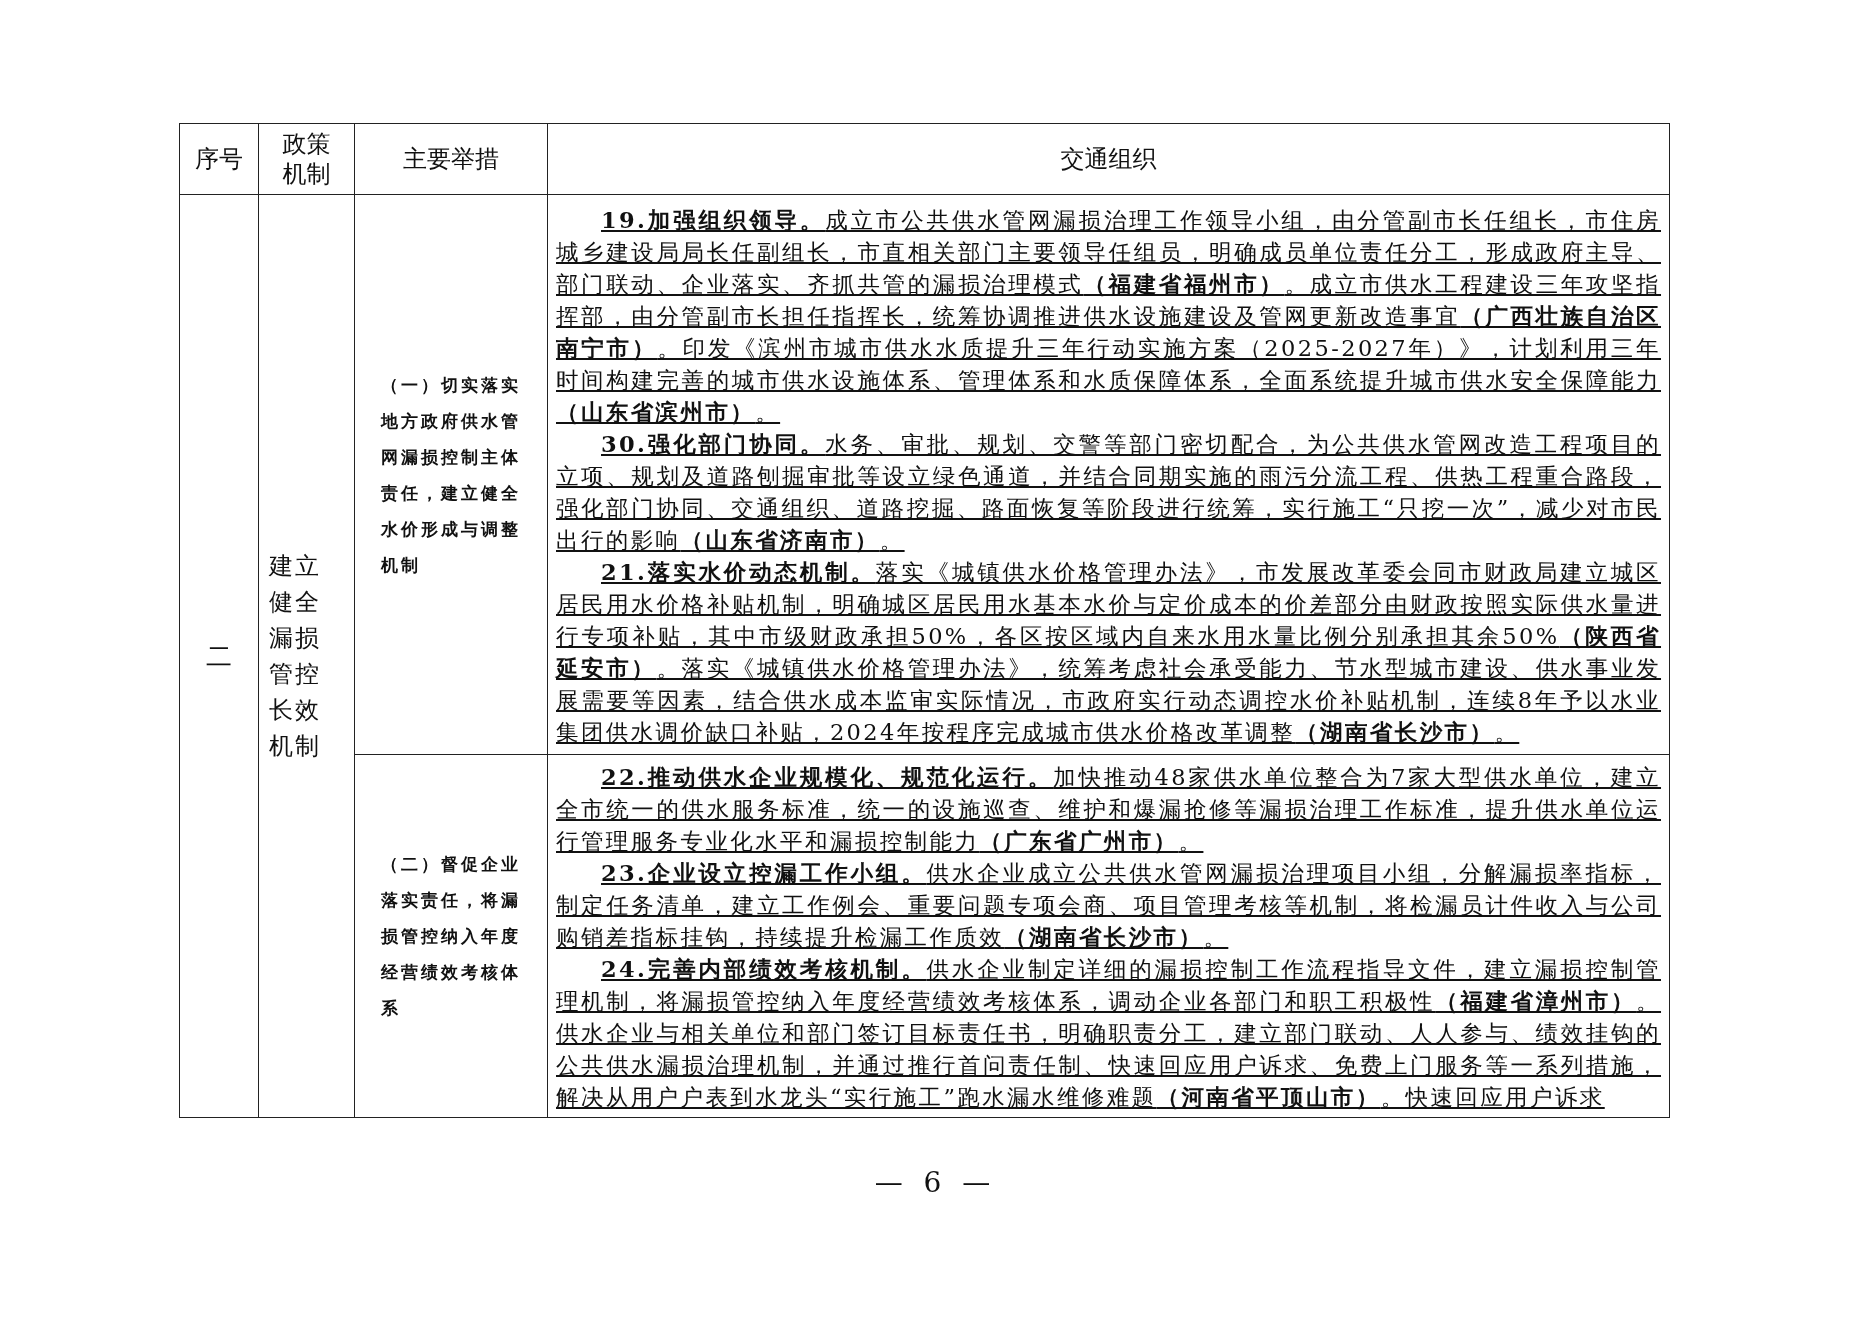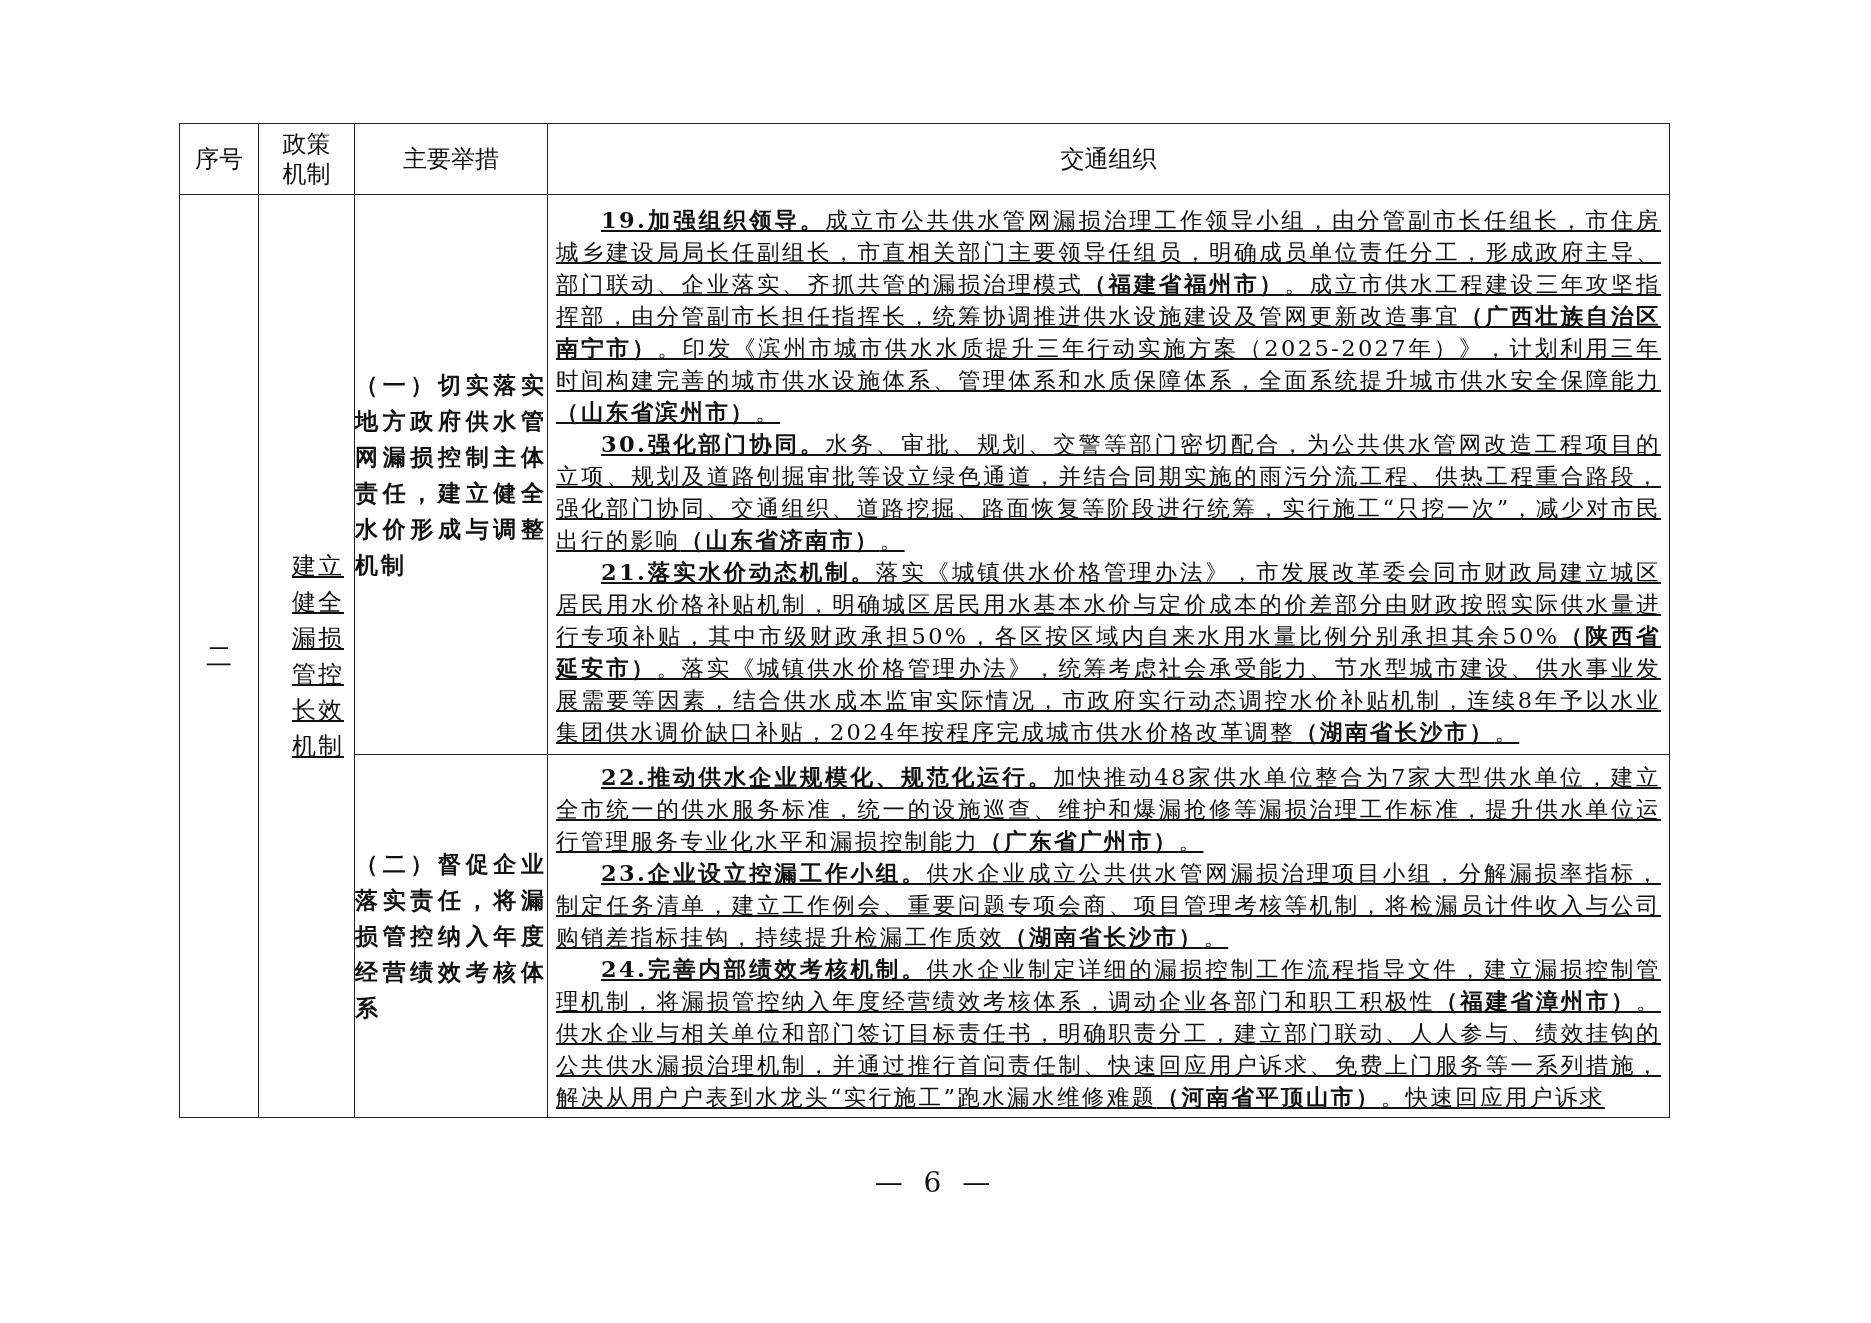--- a/index.html
+++ b/index.html
@@ -5,24 +5,24 @@
     html, body { margin: 0; padding: 0; background: #ffffff; }
     body { width: 1871px; height: 1323px; position: relative; overflow: hidden;
            font-family: "DejaVu Serif", "Liberation Serif", serif; color: #111; }
     .page-table { position: absolute; left: 179px; top: 123px; width: 1491px;
                   border-collapse: collapse; table-layout: fixed; }
     .page-table td, .page-table th { border: 1.5px solid #222; padding: 0; vertical-align: middle; }
     .page-table th { font-weight: normal; font-family: "DejaVu Sans", "Liberation Sans", sans-serif;
                      font-size: 24px; text-align: center; height: 70px; line-height: 30px; }
     .col1 { width: 79px; } .col2 { width: 96px; } .col3 { width: 193px; } .col4 { width: auto; }
     .seq { text-align: center; font-size: 26px; font-family: "DejaVu Sans", sans-serif; }
-    .mech { text-align: right; font-size: 24px; line-height: 36px; font-family: "DejaVu Sans", sans-serif;
-            padding: 6px 10px !important; text-decoration: underline; }
+    .mech { text-align: left; font-size: 24px; line-height: 36px; font-family: "DejaVu Sans", sans-serif;
+            padding: 6px 10px !important; }
     .mech span { display: block; letter-spacing: 2px; }
-    .measure { font-size: 23px; line-height: 36px; font-weight: bold; padding: 0 0 !important;
+    .measure { font-size: 17px; line-height: 36px; font-weight: bold; padding: 0 26px !important;
                letter-spacing: 3px; text-align: justify; }
     .detail { font-size: 22.5px; line-height: 32px; padding: 6px 8px 4px 8px !important;
               text-align: justify; letter-spacing: 2.4px; }
     .detail p { margin: 0; text-indent: 2em; text-decoration: underline; }
     .detail b { font-weight: bold; }
     .page-num { position: absolute; top: 1166px; left: 0; width: 1871px; text-align: center;
                 font-size: 28px; font-family: "DejaVu Serif", serif; letter-spacing: 6px; }
   </style>
 </head>
 <body>

